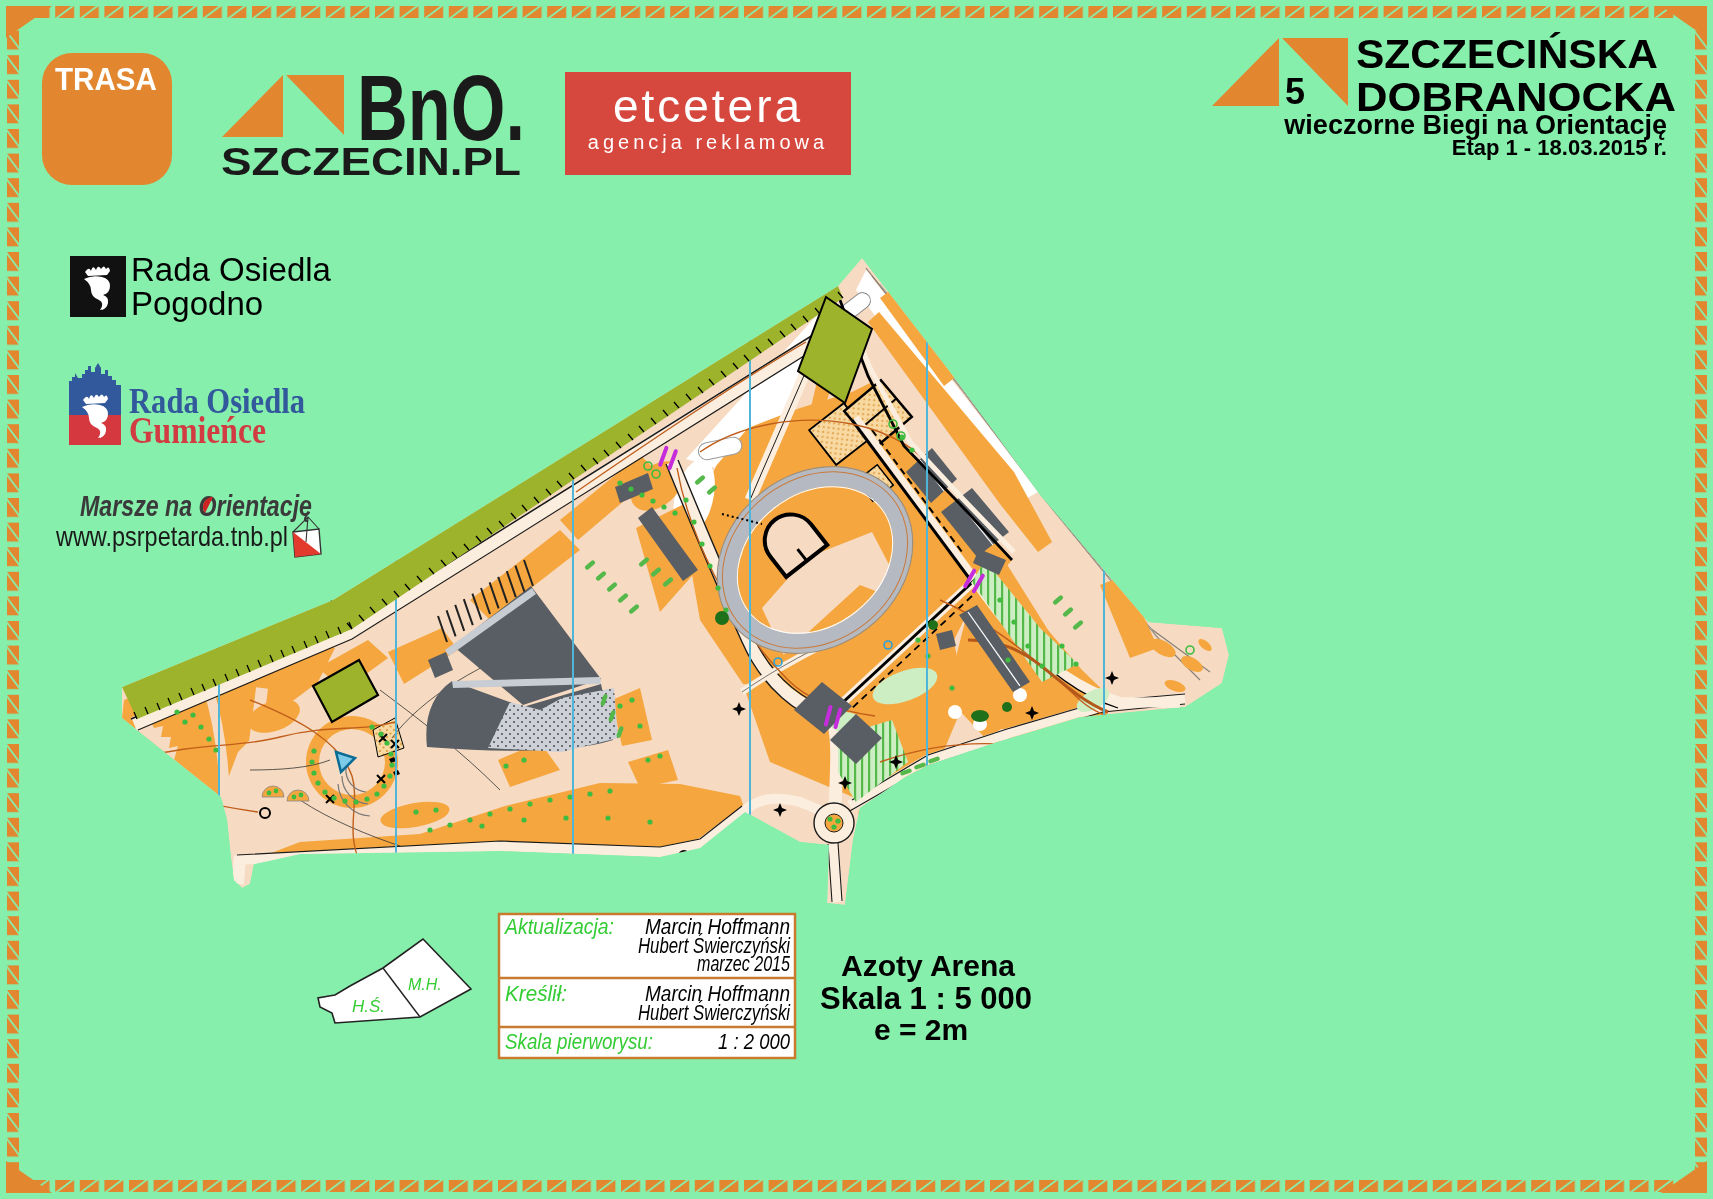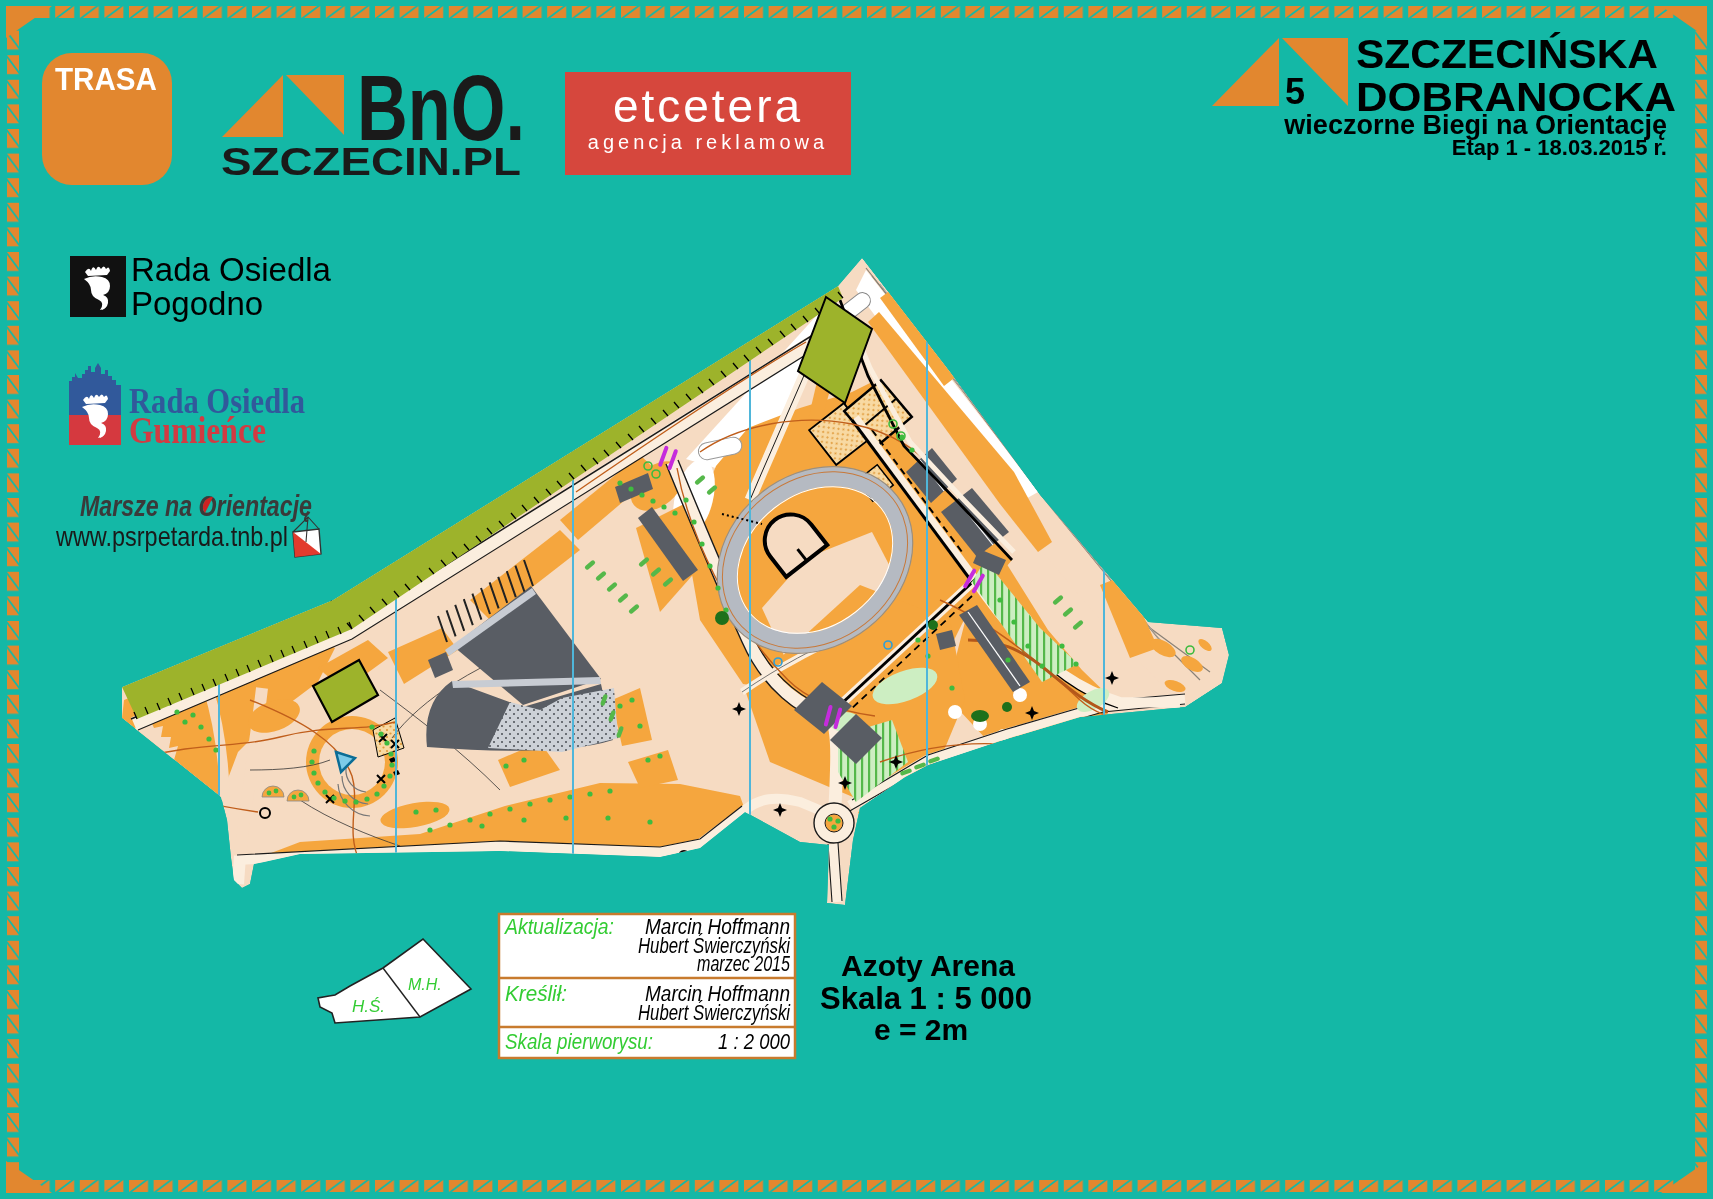--- a/index.html
+++ b/index.html
@@ -1,12 +1,12 @@
 <!DOCTYPE html>
-<html><head><meta charset="utf-8"><style>html,body{margin:0;padding:0;background:#fff;}.page{position:relative;width:1713px;height:1199px;background:#14b8a6;overflow:hidden;font-family:"Liberation Sans",sans-serif;text-align:center;}</style></head><body>
+<html><head><meta charset="utf-8"><style>html,body{margin:0;padding:0;background:#fff;}.page{position:relative;width:1713px;height:1199px;background:#86efac;overflow:hidden;font-family:"Liberation Sans",sans-serif;text-align:center;}</style></head><body>
 <div class="page">
 <svg width="1713" height="1199" viewBox="0 0 1713 1199" style="position:absolute;left:0;top:0">
 <defs>
 <pattern id="btT" x="6" y="6" width="24.6" height="13" patternUnits="userSpaceOnUse">
           <path d="M0,0 L16,0 L0,12 Z" fill="#e2872f"></path>
           <path d="M19,0 L19,12 L3,12 Z" fill="#e2872f"></path>
         </pattern>
 <pattern id="btB" x="6" y="1180" width="24.6" height="13" patternUnits="userSpaceOnUse">
           <path d="M0,0 L16,0 L0,12 Z" fill="#e2872f"></path>
           <path d="M19,0 L19,12 L3,12 Z" fill="#e2872f"></path>

